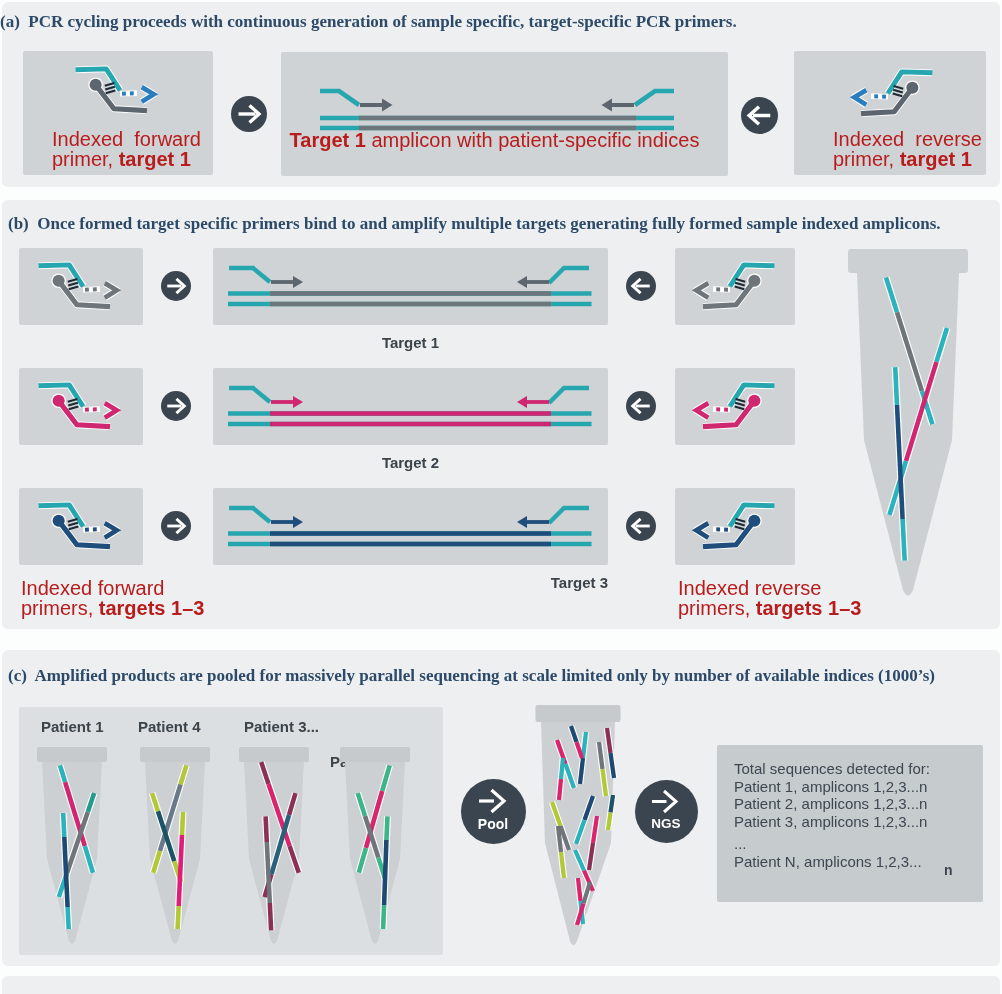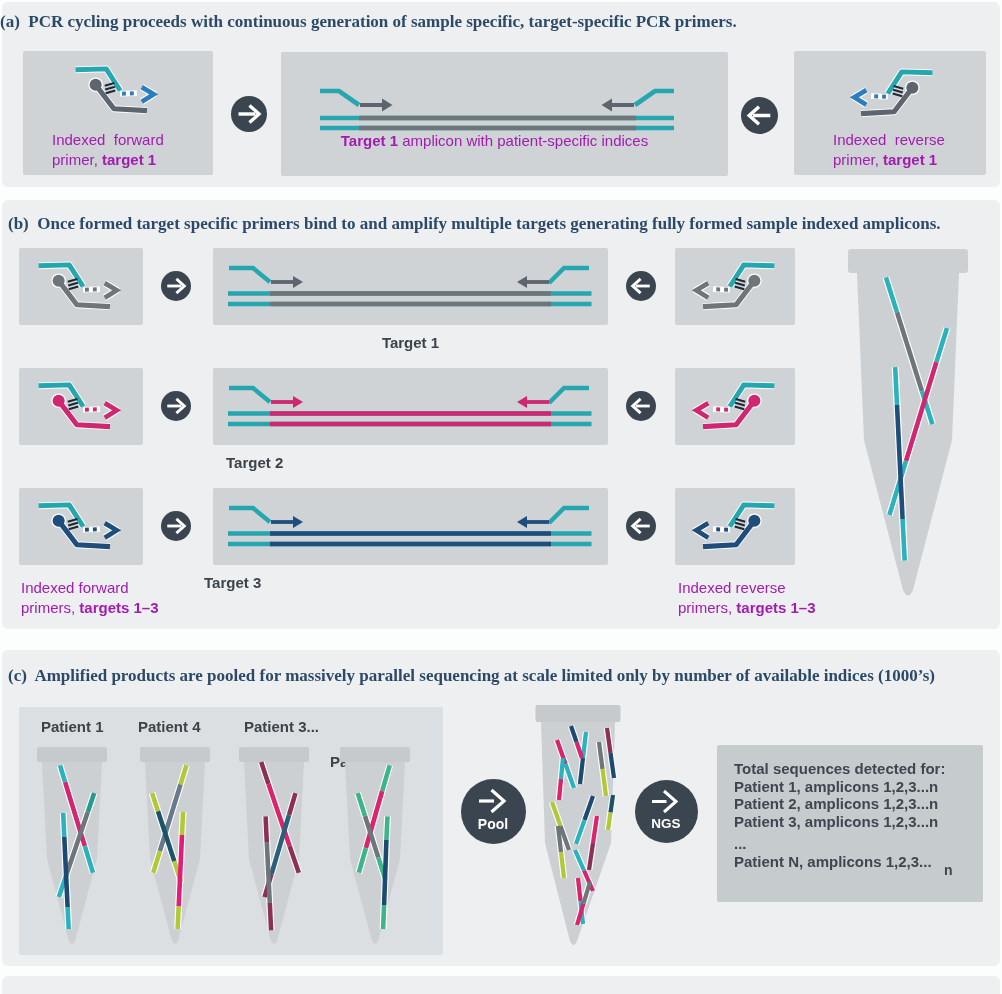--- a/index.html
+++ b/index.html
@@ -1,21 +1,21 @@
 <!DOCTYPE html>
 <html><head>
 <meta charset="utf-8">
 <style>
 html,body{margin:0;padding:0}
 body{width:1002px;height:994px;position:relative;background:#fcfdfd;font-family:"Liberation Sans",sans-serif;overflow:hidden}
 .panel{position:absolute;left:2px;width:998px;background:#edeff1;border-radius:6px}
 .box{position:absolute;background:#cfd3d5;border-radius:2px}
 .hd{position:absolute;font-family:"Liberation Serif",serif;font-weight:bold;color:#2c4a68;font-size:17px;white-space:nowrap}
 .circ{position:absolute;background:#3a454f;border-radius:50%}
-.lbl{position:absolute;color:#a21caf;font-size:15px;line-height:21px;text-align:center;white-space:nowrap}
+.lbl{position:absolute;color:#b91c1c;font-size:20px;line-height:21px;text-align:center;white-space:nowrap}
 .tlbl{position:absolute;color:#3b434b;font-size:15px;font-weight:bold;white-space:nowrap}
 svg{position:absolute;overflow:visible}
 .icon{width:96px;height:60px}
 </style>
 </head>
 <body>
 
 <svg width="0" height="0" style="position:absolute">
 <defs>
 <g id="fwd">
@@ -185,22 +185,22 @@
   <path d="M16 20 L40 20 L57 34" stroke="#26a6ae" stroke-width="4.4"></path>
   <path d="M376 20 L351 20 L336 35" stroke="#26a6ae" stroke-width="4.4"></path>
   <line x1="58" y1="34" x2="80" y2="34" stroke="var(--w)" stroke-width="3.8"></line>
   <path d="M80 28 L90 34 L80 40 Z" fill="var(--w)" stroke="none"></path>
   <line x1="336" y1="34" x2="314" y2="34" stroke="var(--w)" stroke-width="3.8"></line>
   <path d="M314 28 L304 34 L314 40 Z" fill="var(--w)" stroke="none"></path>
  </g>
 </svg>
 
 <div class="tlbl" style="left:213px;top:334px;width:395px;text-align:center">Target 1</div>
-<div class="tlbl" style="left:226px;top:454px;width:395px;">Target 2</div>
-<div class="tlbl" style="left:204px;top:574px;width:395px;text-align:left">Target 3</div>
+<div class="tlbl" style="left:213px;top:454px;width:395px;text-align:center">Target 2</div>
+<div class="tlbl" style="left:213px;top:574px;width:395px;text-align:right">Target 3</div>
 
 <div class="lbl" style="left:21px;top:578px;text-align:left;line-height:20px">Indexed forward<br>primers, <b>targets 1–3</b></div>
 <div class="lbl" style="left:678px;top:578px;text-align:left;line-height:20px">Indexed reverse<br>primers, <b>targets 1–3</b></div>
 
 <svg style="left:840px;top:245px;width:130px;height:360px" viewBox="0 0 130 360">
  <rect x="8" y="4" width="120" height="24" rx="3" fill="#ccd0d3"></rect>
  <path d="M17 28 L119 28 L112 195 L73 345 Q68 356 63 345 L24 195 Z" fill="#ccd0d3"></path>
  <g fill="none" stroke-linecap="butt">
   <g stroke="#fff" stroke-width="7">
         <line x1="46" y1="32.5" x2="92.4" y2="179.2"></line>
@@ -357,21 +357,21 @@
   <line x1="60" y1="182" x2="53.5" y2="203.5" stroke="#6e757b" stroke-width="4.3"></line>
       <line x1="53.5" y1="203.5" x2="47" y2="225" stroke="#d8256e" stroke-width="4.3"></line>
   <line x1="33" y1="58" x2="31.0" y2="79.0" stroke="#2cb2bc" stroke-width="4.3"></line>
       <line x1="31.0" y1="79.0" x2="29" y2="100" stroke="#d8256e" stroke-width="4.3"></line>
   <line x1="83" y1="95" x2="80.5" y2="112.5" stroke="#1d5366" stroke-width="4.3"></line>
       <line x1="80.5" y1="112.5" x2="78" y2="130" stroke="#b2c838" stroke-width="4.3"></line>
  </g>
 </svg>
 
 <div class="box" style="left:717px;top:745px;width:266px;height:157px;background:#c6cbce"></div>
-<div style="position:absolute;left:734px;top:760px;font-size:15px;line-height:17.5px;font-weight:bold;color:#3e4751;white-space:nowrap">
+<div style="position:absolute;left:734px;top:760px;font-size:15px;line-height:17.5px;font-weight:normal;color:#3e4751;white-space:nowrap">
 Total sequences detected for:<br>
 Patient 1, amplicons 1,2,3...n<br>
 Patient 2, amplicons 1,2,3...n<br>
 Patient 3, amplicons 1,2,3...n<br>
 <span style="display:block;margin-top:5px">...</span>
 Patient N, amplicons 1,2,3...
 </div>
 <div style="position:absolute;left:944px;top:862px;font-size:14px;font-weight:bold;color:#3e4751">n</div>
 
 </body></html>

